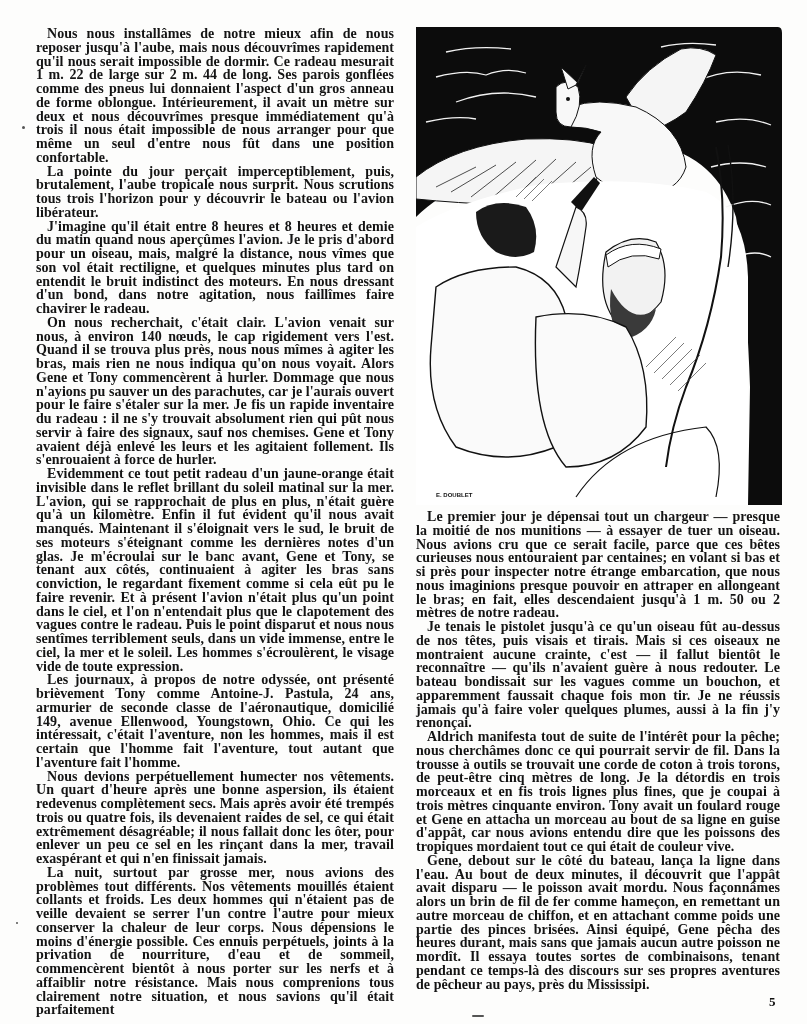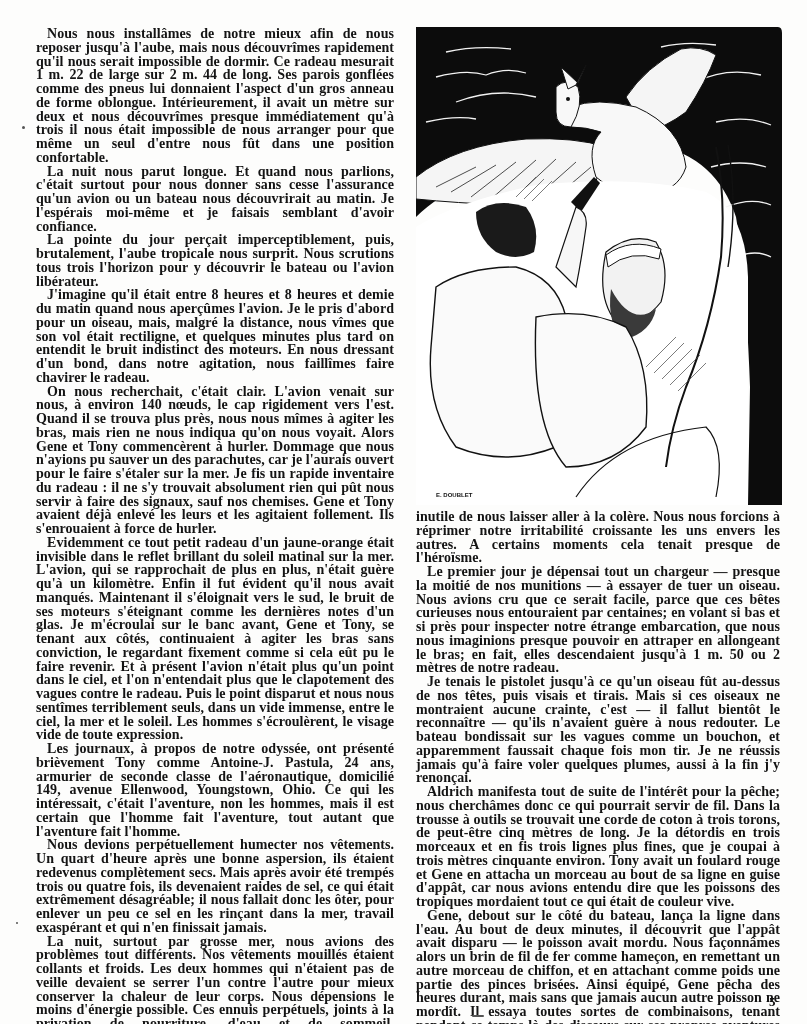--- a/index.html
+++ b/index.html
@@ -26,21 +26,20 @@
   #illustration { position: absolute; left: 416px; top: 27px; width: 368px; height: 480px; }
   .speck { position: absolute; background: #555; border-radius: 50%; }
 </style>
 </head>
 <body>
 
 <div class="page">
 
   <div id="left-col" class="col">
     <p>Nous nous installâmes de notre mieux afin de nous reposer jusqu'à l'aube, mais nous découvrîmes rapidement qu'il nous serait impossible de dormir. Ce radeau mesurait 1 m. 22 de large sur 2 m. 44 de long. Ses parois gonflées comme des pneus lui donnaient l'aspect d'un gros anneau de forme oblongue. Intérieurement, il avait un mètre sur deux et nous découvrîmes presque immédiatement qu'à trois il nous était impossible de nous arranger pour que même un seul d'entre nous fût dans une position confortable.</p>
-    <p>La nuit nous parut longue. Et quand nous parlions, c'était surtout pour nous donner sans cesse l'assurance qu'un avion ou un bateau nous découvrirait au matin. Je l'espérais moi-même et je faisais semblant d'avoir confiance.</p>
     <p>La pointe du jour perçait imperceptiblement, puis, brutalement, l'aube tropicale nous surprit. Nous scrutions tous trois l'horizon pour y découvrir le bateau ou l'avion libérateur.</p>
     <p>J'imagine qu'il était entre 8 heures et 8 heures et demie du matin quand nous aperçûmes l'avion. Je le pris d'abord pour un oiseau, mais, malgré la distance, nous vîmes que son vol était rectiligne, et quelques minutes plus tard on entendit le bruit indistinct des moteurs. En nous dressant d'un bond, dans notre agitation, nous faillîmes faire chavirer le radeau.</p>
     <p>On nous recherchait, c'était clair. L'avion venait sur nous, à environ 140 nœuds, le cap rigidement vers l'est. Quand il se trouva plus près, nous nous mîmes à agiter les bras, mais rien ne nous indiqua qu'on nous voyait. Alors Gene et Tony commencèrent à hurler. Dommage que nous n'ayions pu sauver un des parachutes, car je l'aurais ouvert pour le faire s'étaler sur la mer. Je fis un rapide inventaire du radeau : il ne s'y trouvait absolument rien qui pût nous servir à faire des signaux, sauf nos chemises. Gene et Tony avaient déjà enlevé les leurs et les agitaient follement. Ils s'enrouaient à force de hurler.</p>
     <p>Evidemment ce tout petit radeau d'un jaune-orange était invisible dans le reflet brillant du soleil matinal sur la mer. L'avion, qui se rapprochait de plus en plus, n'était guère qu'à un kilomètre. Enfin il fut évident qu'il nous avait manqués. Maintenant il s'éloignait vers le sud, le bruit de ses moteurs s'éteignant comme les dernières notes d'un glas. Je m'écroulai sur le banc avant, Gene et Tony, se tenant aux côtés, continuaient à agiter les bras sans conviction, le regardant fixement comme si cela eût pu le faire revenir. Et à présent l'avion n'était plus qu'un point dans le ciel, et l'on n'entendait plus que le clapotement des vagues contre le radeau. Puis le point disparut et nous nous sentîmes terriblement seuls, dans un vide immense, entre le ciel, la mer et le soleil. Les hommes s'écroulèrent, le visage vide de toute expression.</p>
     <p>Les journaux, à propos de notre odyssée, ont présenté brièvement Tony comme Antoine-J. Pastula, 24 ans, armurier de seconde classe de l'aéronautique, domicilié 149, avenue Ellenwood, Youngstown, Ohio. Ce qui les intéressait, c'était l'aventure, non les hommes, mais il est certain que l'homme fait l'aventure, tout autant que l'aventure fait l'homme.</p>
     <p>Nous devions perpétuellement humecter nos vêtements. Un quart d'heure après une bonne aspersion, ils étaient redevenus complètement secs. Mais après avoir été trempés trois ou quatre fois, ils devenaient raides de sel, ce qui était extrêmement désagréable; il nous fallait donc les ôter, pour enlever un peu ce sel en les rinçant dans la mer, travail exaspérant et qui n'en finissait jamais.</p>
     <p>La nuit, surtout par grosse mer, nous avions des problèmes tout différents. Nos vêtements mouillés étaient collants et froids. Les deux hommes qui n'étaient pas de veille devaient se serrer l'un contre l'autre pour mieux conserver la chaleur de leur corps. Nous dépensions le moins d'énergie possible. Ces ennuis perpétuels, joints à la privation de nourriture, d'eau et de sommeil, commencèrent bientôt à nous porter sur les nerfs et à affaiblir notre résistance. Mais nous comprenions tous clairement notre situation, et nous savions qu'il était parfaitement</p>
   </div>
 
   <svg id="illustration" viewBox="0 0 368 480">
@@ -103,21 +102,20 @@
         <path d="M262 364 L290 336"></path>
       <path d="M100 170 L120 150"></path>
         <path d="M108 172 L128 152"></path>
         <path d="M116 174 L136 154"></path>
     </g>
     <path d="M160 470 Q200 410 290 400 Q310 420 300 470" fill="none" stroke="#111" stroke-width="1.2"></path>
     <text x="20" y="470" font-family="Liberation Sans, sans-serif" font-size="6" font-weight="bold" fill="#111">E. DOUBLET</text>
   </svg>
 
   <div id="right-col" class="col">
-    <p class="first-cont">inutile de nous laisser aller à la colère. Nous nous forcions à réprimer notre irritabilité croissante les uns envers les autres. A certains moments cela tenait presque de l'héroïsme.</p>
     <p>Le premier jour je dépensai tout un chargeur — presque la moitié de nos munitions — à essayer de tuer un oiseau. Nous avions cru que ce serait facile, parce que ces bêtes curieuses nous entouraient par centaines; en volant si bas et si près pour inspecter notre étrange embarcation, que nous nous imaginions presque pouvoir en attraper en allongeant le bras; en fait, elles descendaient jusqu'à 1 m. 50 ou 2 mètres de notre radeau.</p>
     <p>Je tenais le pistolet jusqu'à ce qu'un oiseau fût au-dessus de nos têtes, puis visais et tirais. Mais si ces oiseaux ne montraient aucune crainte, c'est — il fallut bientôt le reconnaître — qu'ils n'avaient guère à nous redouter. Le bateau bondissait sur les vagues comme un bouchon, et apparemment faussait chaque fois mon tir. Je ne réussis jamais qu'à faire voler quelques plumes, aussi à la fin j'y renonçai.</p>
     <p>Aldrich manifesta tout de suite de l'intérêt pour la pêche; nous cherchâmes donc ce qui pourrait servir de fil. Dans la trousse à outils se trouvait une corde de coton à trois torons, de peut-être cinq mètres de long. Je la détordis en trois morceaux et en fis trois lignes plus fines, que je coupai à trois mètres cinquante environ. Tony avait un foulard rouge et Gene en attacha un morceau au bout de sa ligne en guise d'appât, car nous avions entendu dire que les poissons des tropiques mordaient tout ce qui était de couleur vive.</p>
     <p>Gene, debout sur le côté du bateau, lança la ligne dans l'eau. Au bout de deux minutes, il découvrit que l'appât avait disparu — le poisson avait mordu. Nous façonnâmes alors un brin de fil de fer comme hameçon, en remettant un autre morceau de chiffon, et en attachant comme poids une partie des pinces brisées. Ainsi équipé, Gene pêcha des heures durant, mais sans que jamais aucun autre poisson ne mordît. Il essaya toutes sortes de combinaisons, tenant pendant ce temps-là des discours sur ses propres aventures de pêcheur au pays, près du Mississipi.</p>
   </div>
 
   <div id="page-number">5</div>
 
   <span class="speck" style="left:22px;top:126px;width:3px;height:3px;"></span>
   <span class="speck" style="left:16px;top:922px;width:2px;height:2px;"></span>

